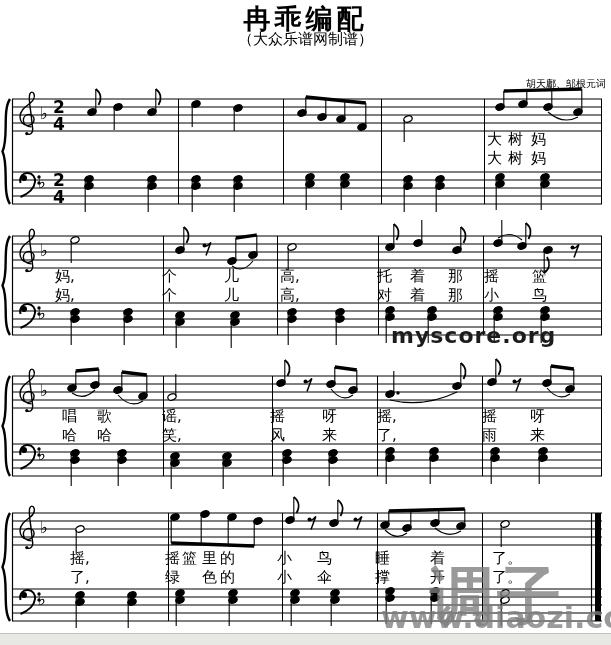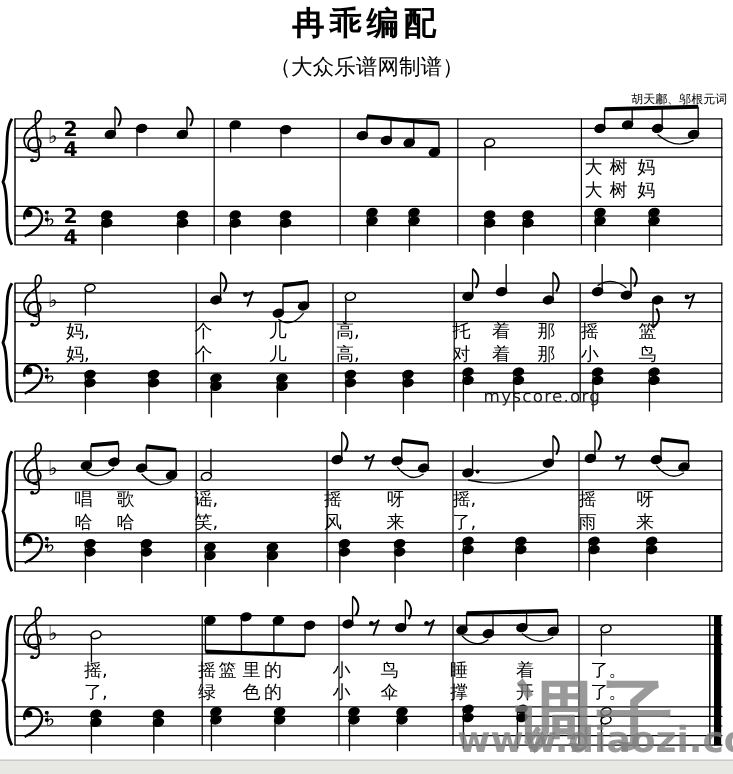--- a/index.html
+++ b/index.html
@@ -1,27 +1,27 @@
 <!DOCTYPE html>
 <html><head>
 <meta charset="utf-8">
 <style>
   html,body{margin:0;padding:0;background:#fff;}
   .page{position:relative;width:611px;height:645px;background:#fff;overflow:hidden;
         font-family:"DejaVu Sans","Liberation Sans",sans-serif;color:#000;}
   .title{position:absolute;top:1px;left:0;right:0;margin:0;text-align:center;
          font-size:27px;font-weight:bold;letter-spacing:4px;
          font-family:"DejaVu Serif","Liberation Serif",serif;}
-  .subtitle{position:absolute;top:44px;left:0;right:0;text-align:center;font-size:18px;}
+  .subtitle{position:absolute;top:30px;left:0;right:0;text-align:center;font-size:15px;}
   .credits{position:absolute;top:36px;right:5px;font-size:10px;line-height:19px;
            white-space:pre;text-align:left;}
   #score{position:absolute;left:0;top:0;width:611px;height:645px;}
   .lyric{position:absolute;font-size:15px;line-height:16px;white-space:nowrap;}
-  .wm-myscore{position:absolute;left:391px;top:323px;font-size:14px;font-weight:normal;
-              color:#1c1c1c;letter-spacing:1px;margin-left:12px;}
+  .wm-myscore{position:absolute;left:391px;top:323px;font-size:22px;font-weight:bold;
+              color:#1c1c1c;letter-spacing:1px;}
   .wm-dz-name{position:absolute;left:430px;top:553px;font-size:64px;font-weight:bold;
               color:rgba(125,125,125,0.78);letter-spacing:3px;}
   .wm-dz-url{position:absolute;left:381px;top:600px;font-size:30px;font-weight:bold;
              color:rgba(125,125,125,0.78);}
   .bottom-band{position:absolute;left:0;top:633px;width:611px;height:12px;
                background:#e7e7e3;border-top:1px solid #c3c3c0;}
 </style>
 </head>
 <body>
 

